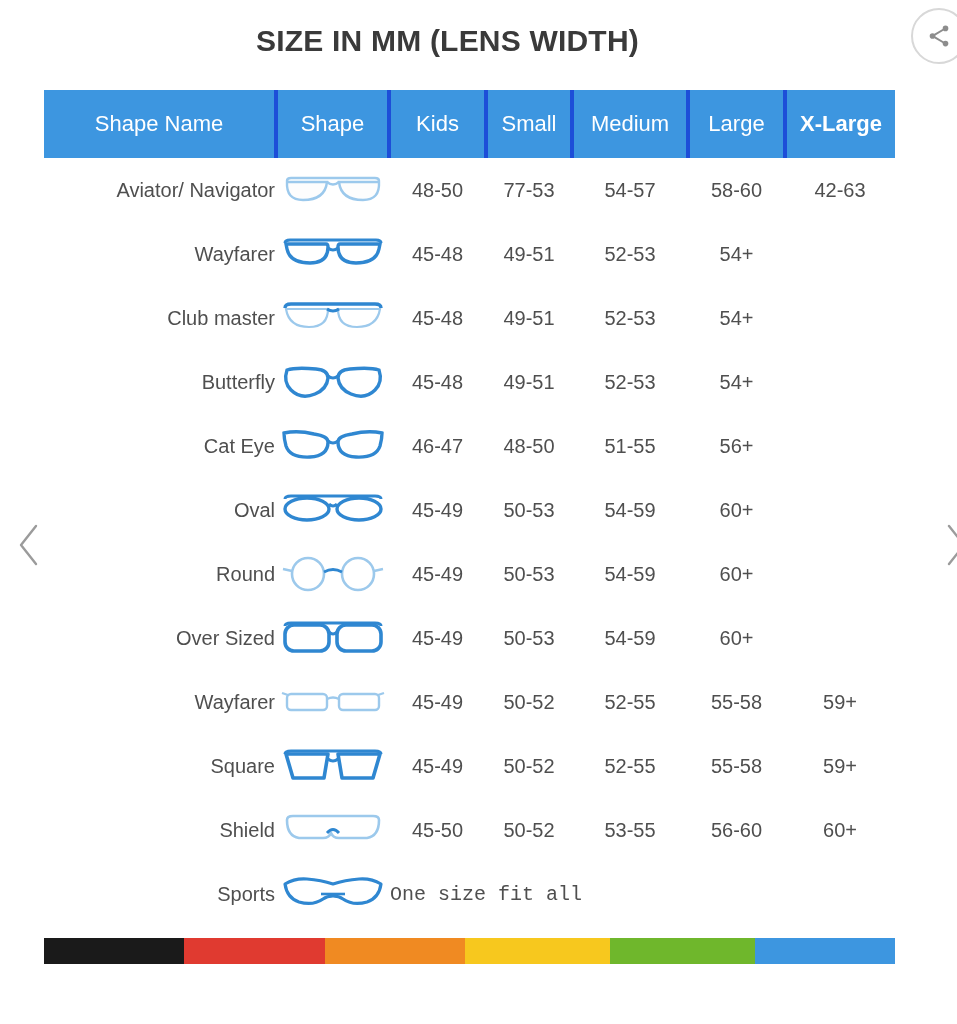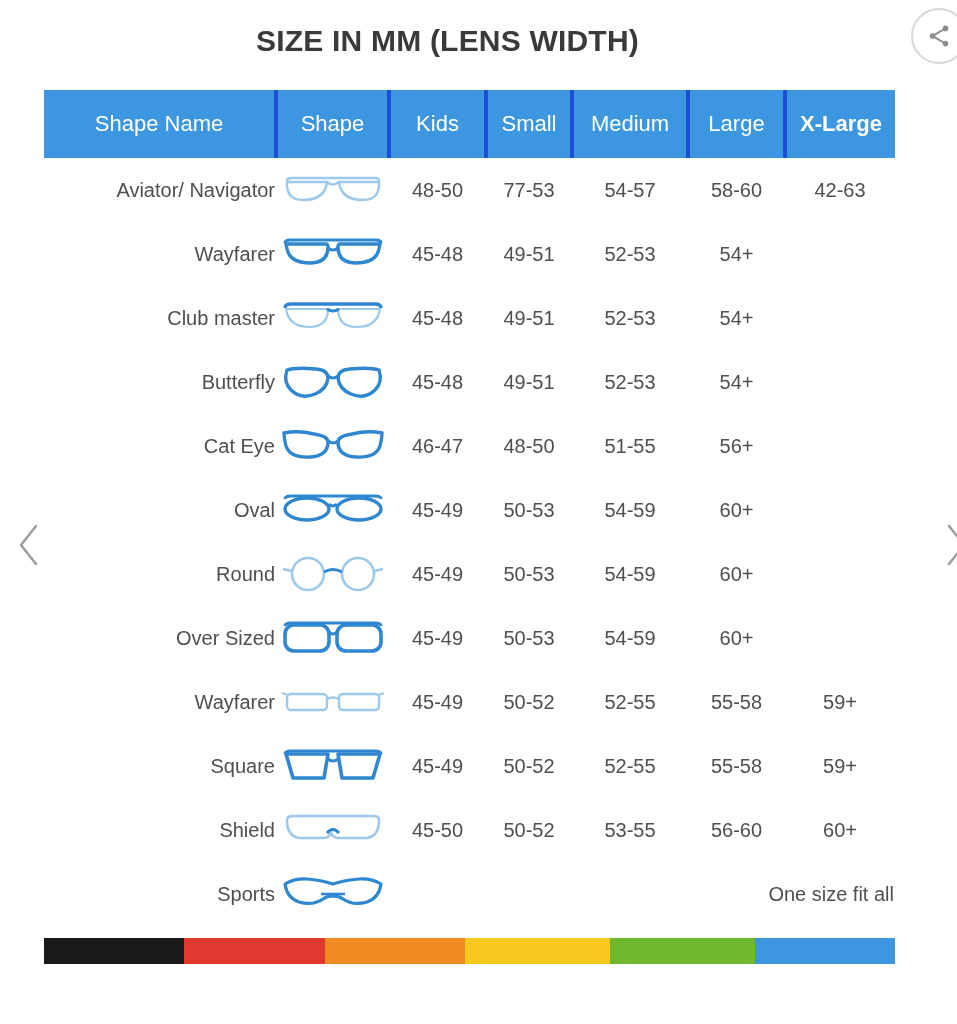--- a/index.html
+++ b/index.html
@@ -92,23 +92,24 @@
     color: #4b4b4b;
   }
   td.shape {
     text-align: center;
     padding: 0;
   }
   td.size {
     text-align: center;
   }
   td.onesize {
-    text-align: right;
+    text-align: left;
     font-size: 21px;
     color: #4b4b4b;
+    font-family: Liberation Mono, monospace;
   }
   .glyph { display: block; margin: 0 auto; }
 
   
   .colorbar {
     position: absolute;
     left: 44px;
     top: 938px;
     width: 851px;
     height: 26px;

